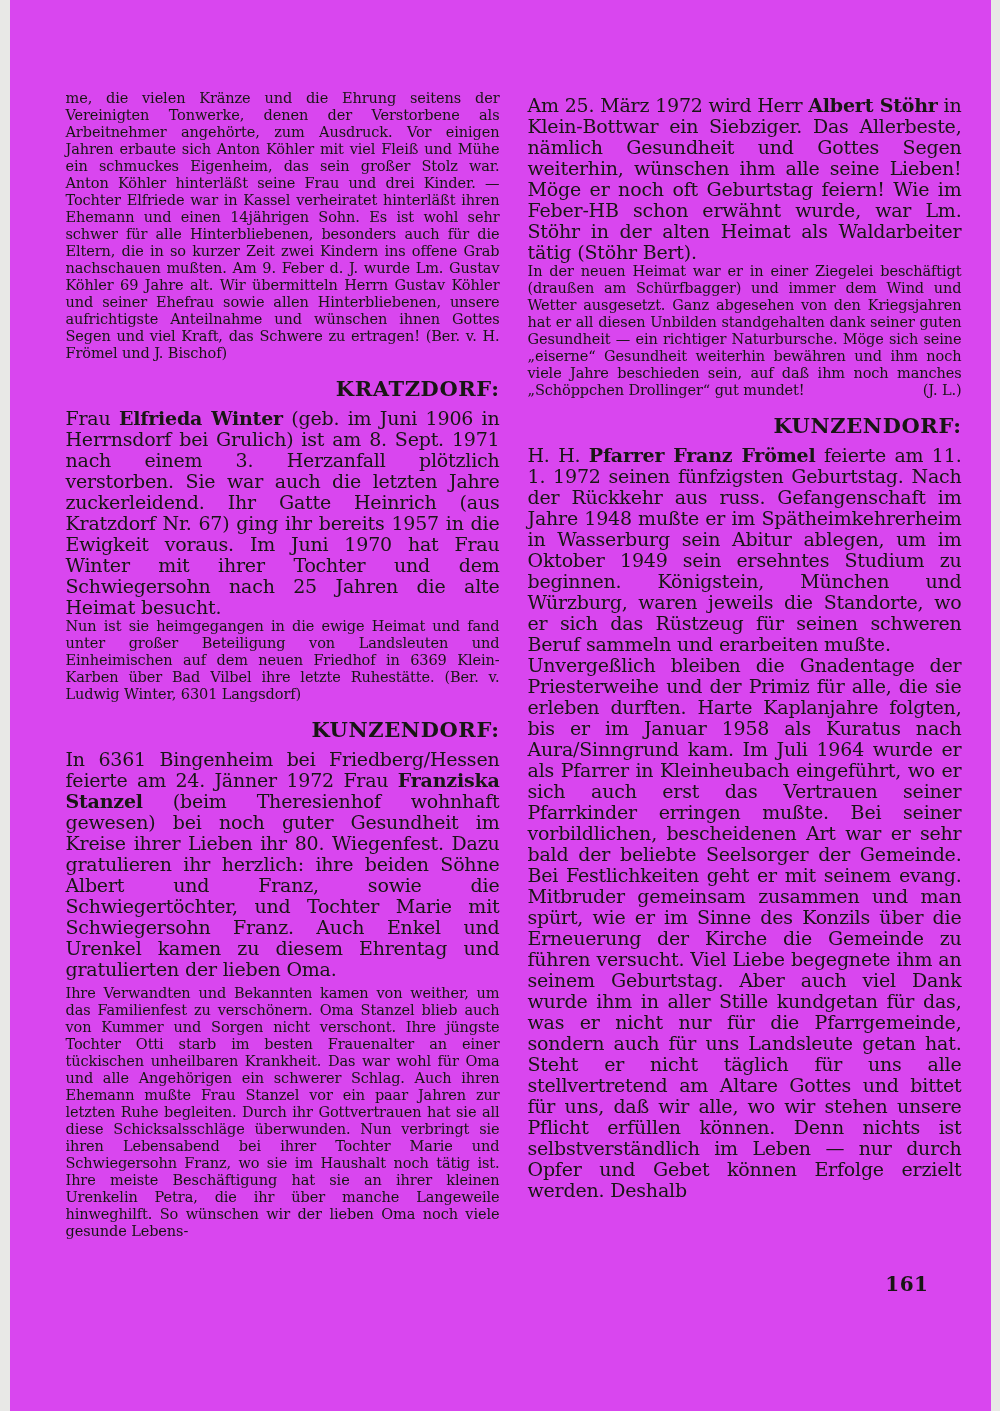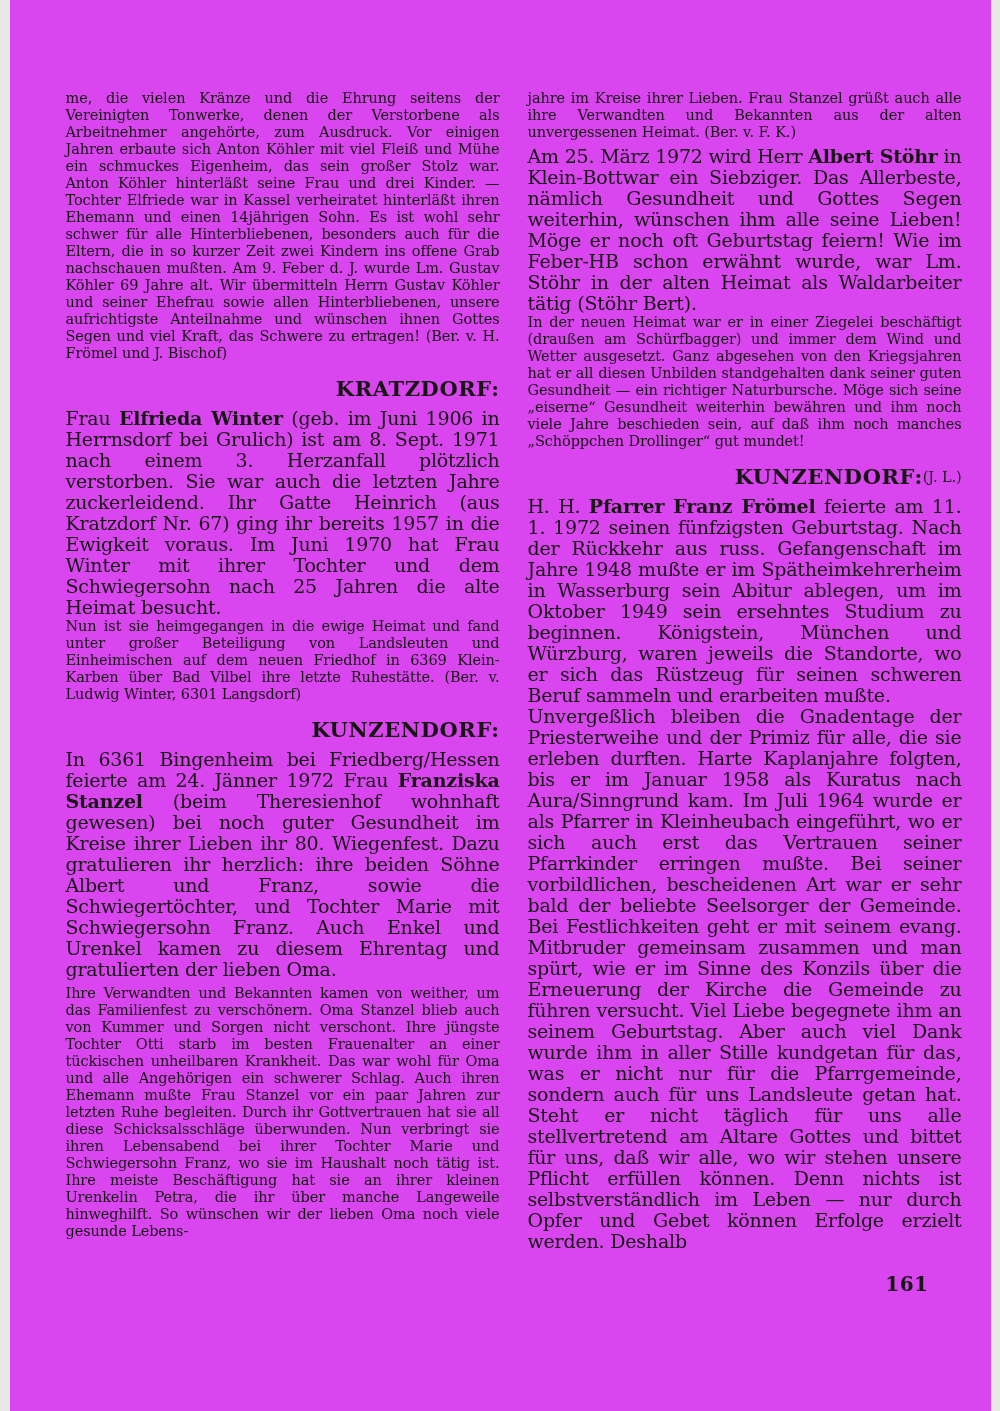--- a/index.html
+++ b/index.html
@@ -44,21 +44,20 @@
     line-height: 24px;
     font-weight: bold;
     letter-spacing: 0.6px;
     margin: 15px 0 7px 0;
     text-align: right;
   }
   .gap-sm { margin-top: 5px; }
   b { font-weight: bold; }
   .sig {
     float: right;
-    margin-top: 36px;
   }
   .page-number {
     position: absolute;
     top: 1272px;
     right: 62px;
     font-size: 20px;
     font-weight: bold;
     letter-spacing: 0.5px;
   }
 </style>
@@ -78,21 +77,20 @@
       <p class="t-sm">Nun ist sie heimgegangen in die ewige Heimat und fand unter großer Beteiligung von Landsleuten und Einheimischen auf dem neuen Friedhof in 6369 Klein-Karben über Bad Vilbel ihre letzte Ruhestätte. (Ber. v. Ludwig Winter, 6301 Langsdorf)</p>
 
       <p class="heading">KUNZENDORF:</p>
 
       <p class="t-lg"><span>In 6361 Bingenheim bei Friedberg/Hessen feierte am 24. Jänner 1972 Frau </span><b>Franziska Stanzel</b><span> (beim Theresienhof wohnhaft gewesen) bei noch guter Gesundheit im Kreise ihrer Lieben ihr 80. Wiegenfest. Dazu gratulieren ihr herzlich: ihre beiden Söhne Albert und Franz, sowie die Schwiegertöchter, und Tochter Marie mit Schwiegersohn Franz. Auch Enkel und Urenkel kamen zu diesem Ehrentag und gratulierten der lieben Oma.</span></p>
 
       <p class="t-sm gap-sm">Ihre Verwandten und Bekannten kamen von weither, um das Familienfest zu verschönern. Oma Stanzel blieb auch von Kummer und Sorgen nicht verschont. Ihre jüngste Tochter Otti starb im besten Frauenalter an einer tückischen unheilbaren Krankheit. Das war wohl für Oma und alle Angehörigen ein schwerer Schlag. Auch ihren Ehemann mußte Frau Stanzel vor ein paar Jahren zur letzten Ruhe begleiten. Durch ihr Gottvertrauen hat sie all diese Schicksalsschläge überwunden. Nun verbringt sie ihren Lebensabend bei ihrer Tochter Marie und Schwiegersohn Franz, wo sie im Haushalt noch tätig ist. Ihre meiste Beschäftigung hat sie an ihrer kleinen Urenkelin Petra, die ihr über manche Langeweile hinweghilft. So wünschen wir der lieben Oma noch viele gesunde Lebens-</p>
     </div>
 
     <div class="col">
-      <p class="t-sm">jahre im Kreise ihrer Lieben. Frau Stanzel grüßt auch alle ihre Verwandten und Bekannten aus der alten unvergessenen Heimat. (Ber. v. F. K.)</p>
 
       <p class="t-lg gap-sm"><span>Am 25. März 1972 wird Herr </span><b>Albert Stöhr</b><span> in Klein-Bottwar ein Siebziger. Das Allerbeste, nämlich Gesundheit und Gottes Segen weiterhin, wünschen ihm alle seine Lieben! Möge er noch oft Geburtstag feiern! Wie im Feber-HB schon erwähnt wurde, war Lm. Stöhr in der alten Heimat als Waldarbeiter tätig (Stöhr Bert).</span></p>
 
       <p class="t-sm"><span>In der neuen Heimat war er in einer Ziegelei beschäftigt (draußen am Schürfbagger) und immer dem Wind und Wetter ausgesetzt. Ganz abgesehen von den Kriegsjahren hat er all diesen Unbilden standgehalten dank seiner guten Gesundheit — ein richtiger Naturbursche. Möge sich seine „eiserne“ Gesundheit weiterhin bewähren und ihm noch viele Jahre beschieden sein, auf daß ihm noch manches „Schöppchen Drollinger“ gut mundet!</span> <span class="sig">(J. L.)</span></p>
 
       <p class="heading">KUNZENDORF:</p>
 
       <p class="t-lg"><span>H. H. </span><b>Pfarrer Franz Frömel</b><span> feierte am 11. 1. 1972 seinen fünfzigsten Geburtstag. Nach der Rückkehr aus russ. Gefangenschaft im Jahre 1948 mußte er im Spätheimkehrerheim in Wasserburg sein Abitur ablegen, um im Oktober 1949 sein ersehntes Studium zu beginnen. Königstein, München und Würzburg, waren jeweils die Standorte, wo er sich das Rüstzeug für seinen schweren Beruf sammeln und erarbeiten mußte.</span></p>
 
       <p class="t-lg">Unvergeßlich bleiben die Gnadentage der Priesterweihe und der Primiz für alle, die sie erleben durften. Harte Kaplanjahre folgten, bis er im Januar 1958 als Kuratus nach Aura/Sinngrund kam. Im Juli 1964 wurde er als Pfarrer in Kleinheubach eingeführt, wo er sich auch erst das Vertrauen seiner Pfarrkinder erringen mußte. Bei seiner vorbildlichen, bescheidenen Art war er sehr bald der beliebte Seelsorger der Gemeinde. Bei Festlichkeiten geht er mit seinem evang. Mitbruder gemeinsam zusammen und man spürt, wie er im Sinne des Konzils über die Erneuerung der Kirche die Gemeinde zu führen versucht. Viel Liebe begegnete ihm an seinem Geburtstag. Aber auch viel Dank wurde ihm in aller Stille kundgetan für das, was er nicht nur für die Pfarrgemeinde, sondern auch für uns Landsleute getan hat. Steht er nicht täglich für uns alle stellvertretend am Altare Gottes und bittet für uns, daß wir alle, wo wir stehen unsere Pflicht erfüllen können. Denn nichts ist selbstverständlich im Leben — nur durch Opfer und Gebet können Erfolge erzielt werden. Deshalb</p>

